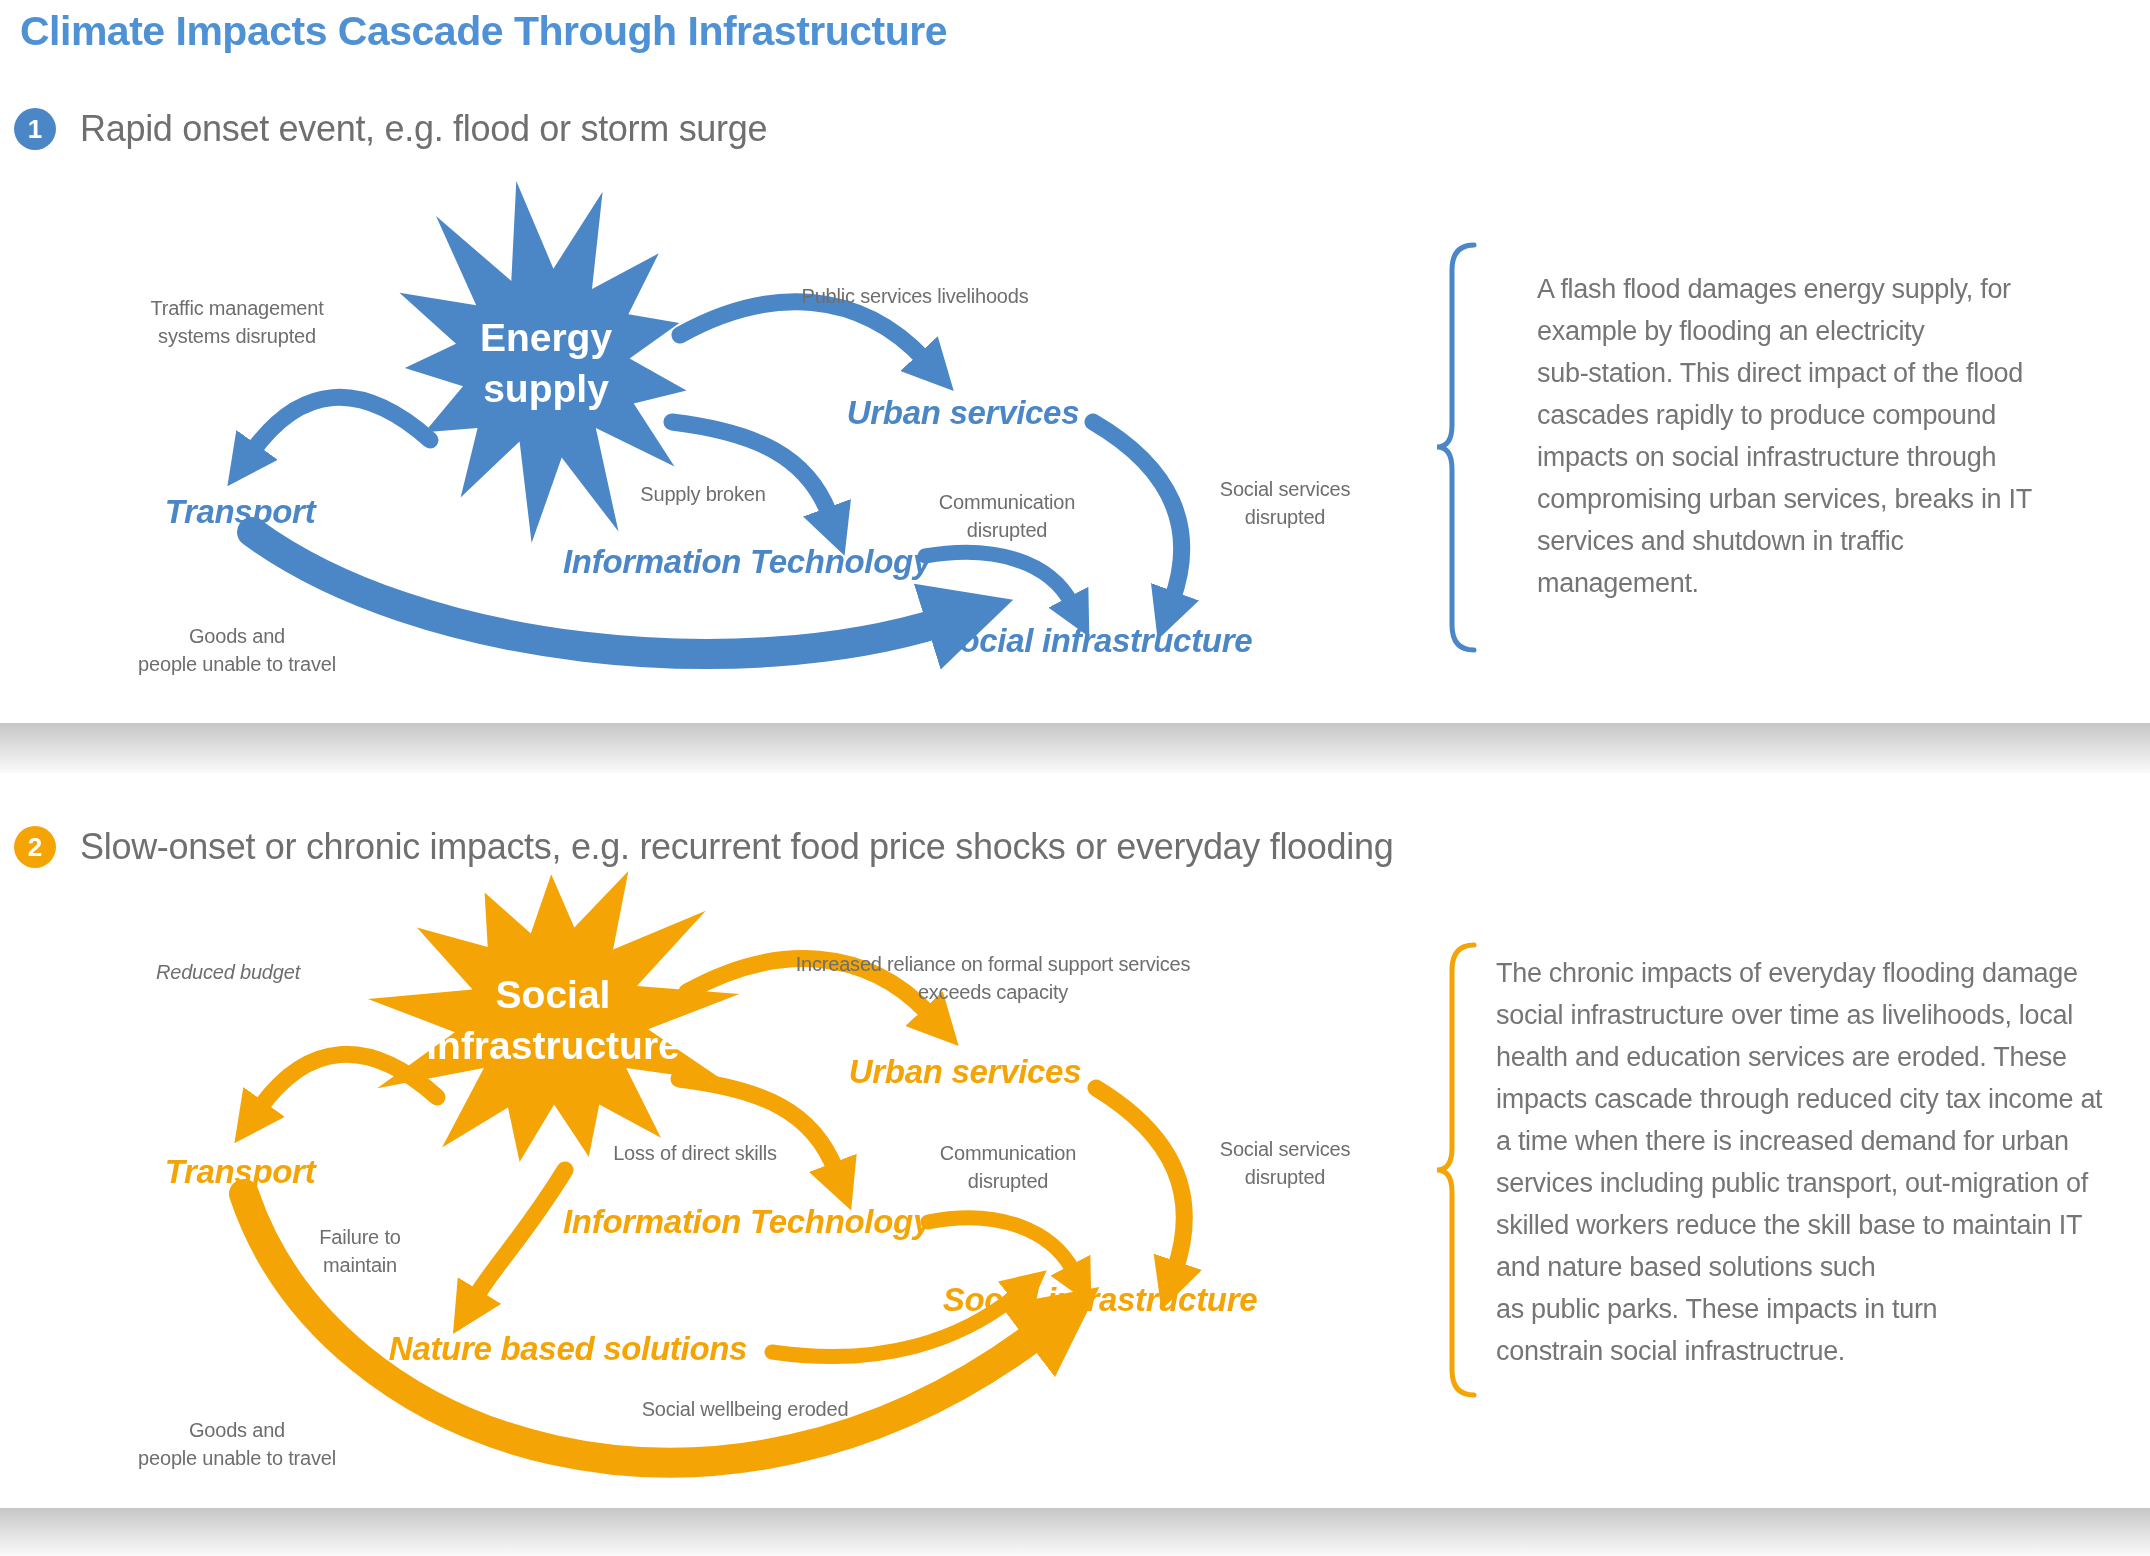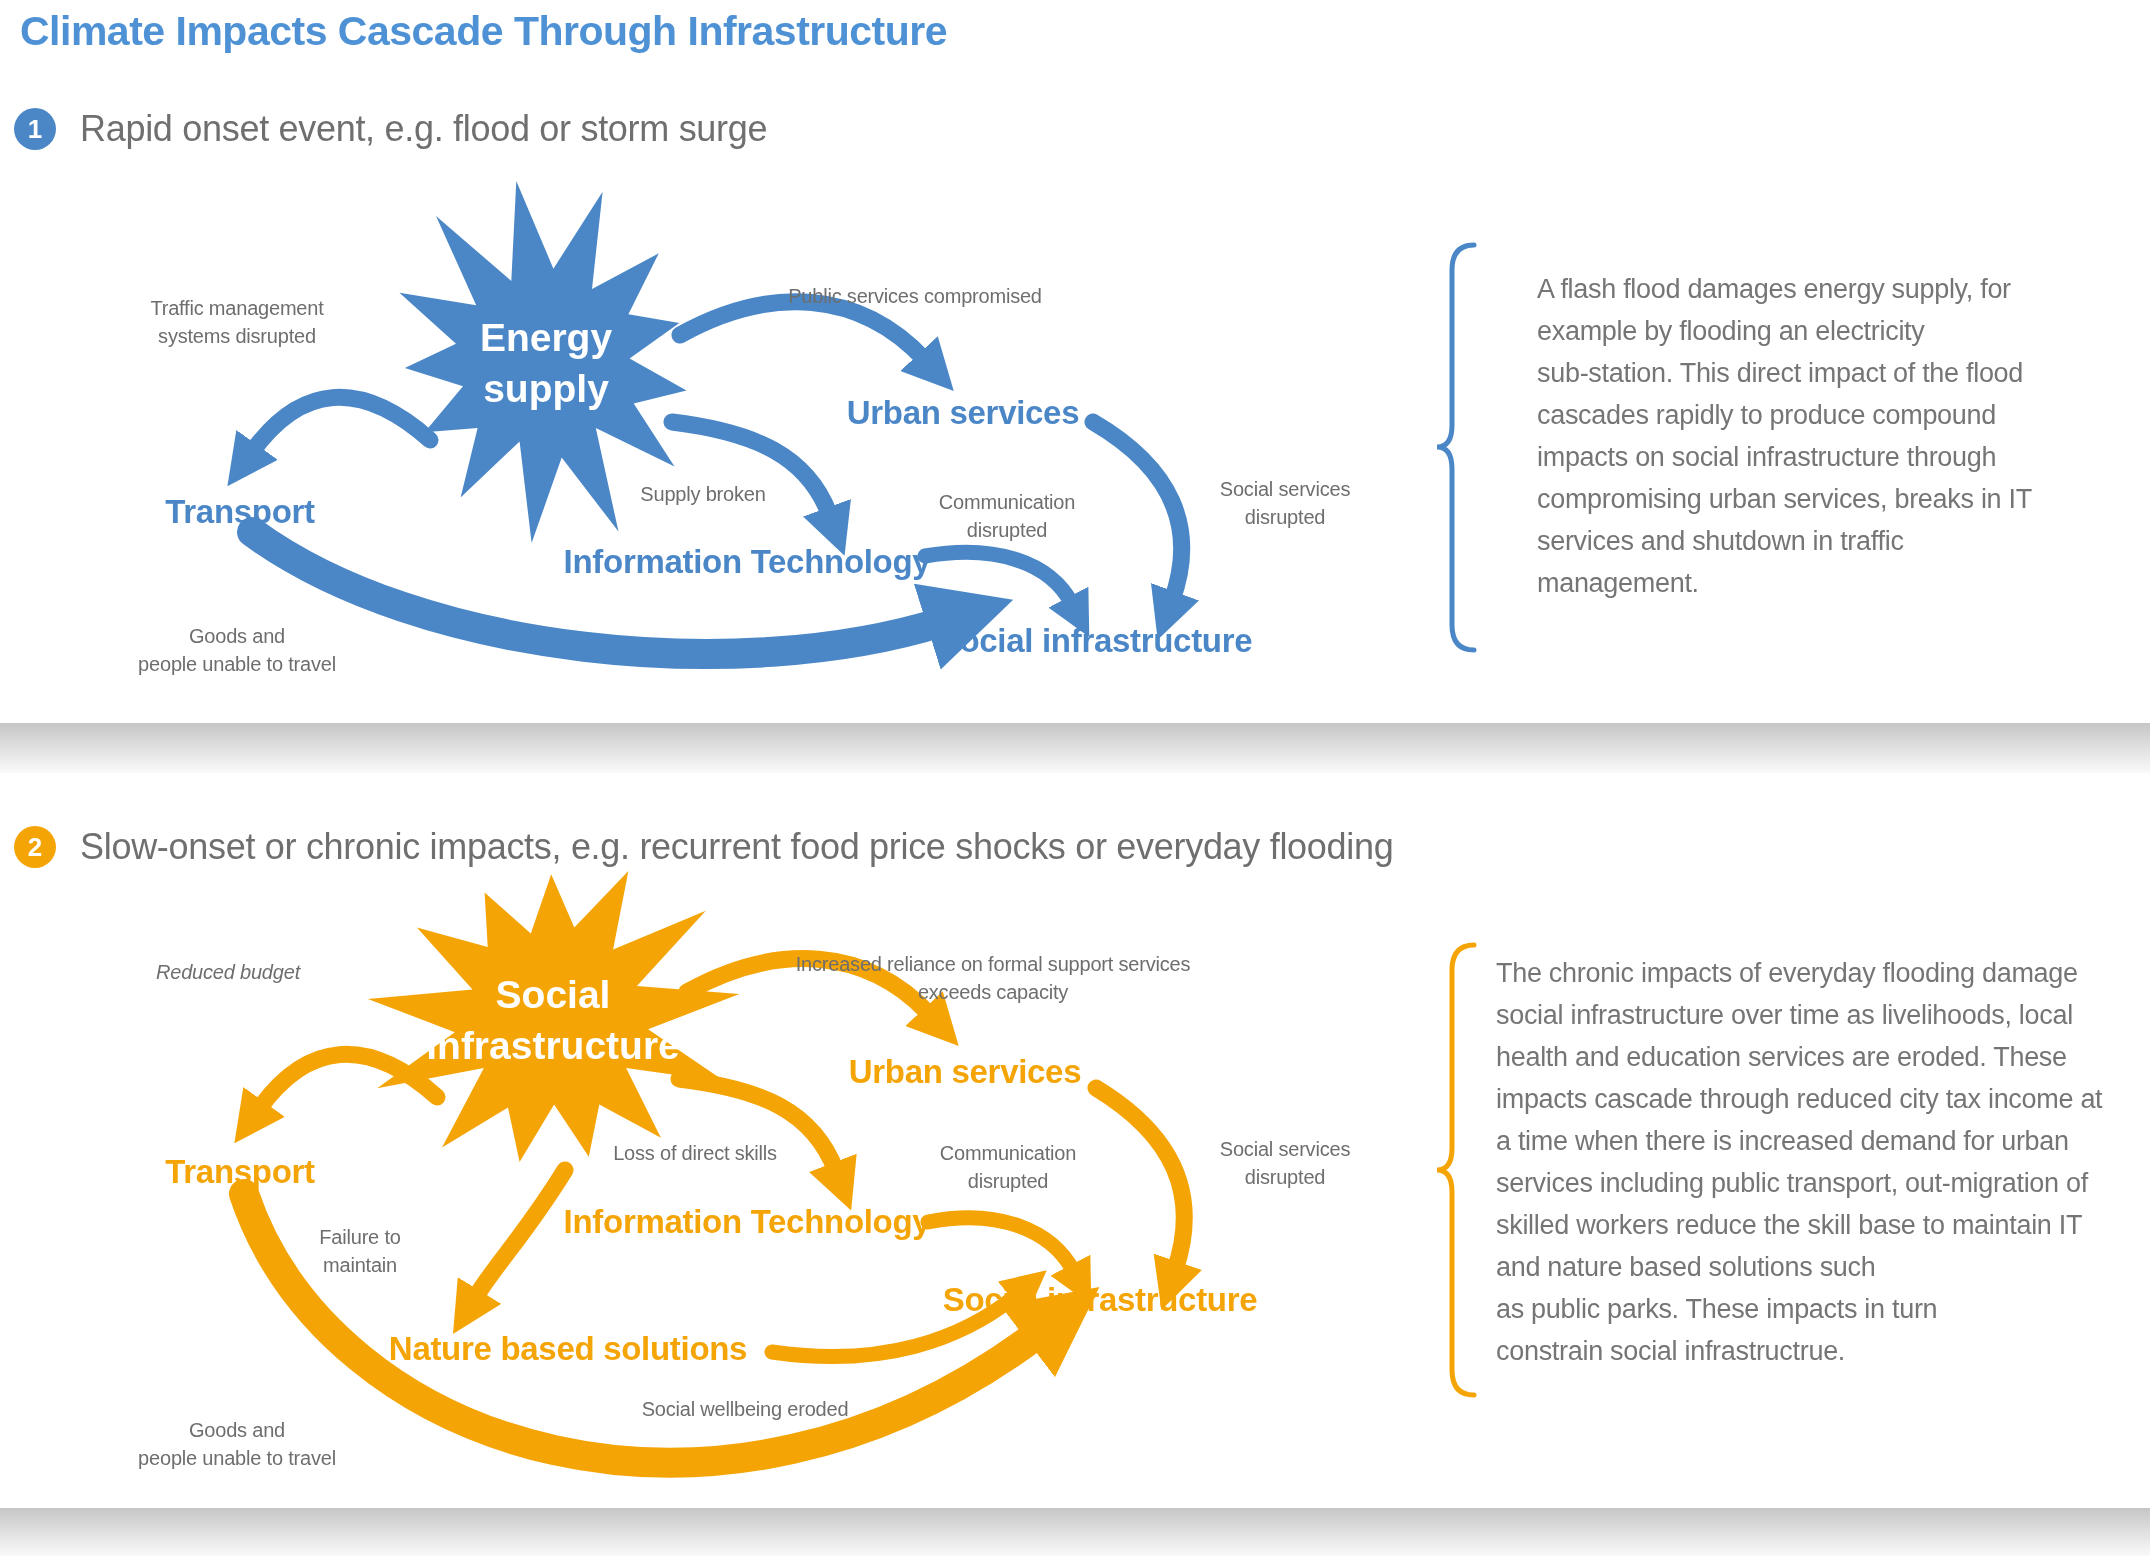--- a/index.html
+++ b/index.html
@@ -11,21 +11,21 @@
   .badge{width:42px;height:42px;border-radius:50%;color:#fff;font-size:26px;font-weight:bold;
          display:flex;align-items:center;justify-content:center;flex:0 0 auto;}
   .badge.blue{background:#4b87c7;}
   .badge.orange{background:#f5a405;}
   .section-head .head-text{font-size:36px;color:#6f6f6f;white-space:nowrap;letter-spacing:-0.3px;}
   .band{position:absolute;left:0;width:2150px;background:linear-gradient(#c6c6c6,#fafafa);}
   svg.canvas{position:absolute;left:0;top:0;}
   .lbl{position:absolute;transform:translate(-50%,-50%);white-space:pre-line;text-align:center;
        color:#6e6e6e;font-size:20px;line-height:1.42;letter-spacing:-0.2px;}
   .node{position:absolute;transform:translate(-50%,-50%);white-space:nowrap;font-size:33px;
-        font-weight:bold;letter-spacing:-0.3px;}
+        font-weight:bold;letter-spacing:-0.3px;font-style:italic;}
   .node.blue{color:#4b87c7;}
   .node.orange{color:#f5a405;}
   .star-label{position:absolute;transform:translate(-50%,-50%);white-space:pre-line;text-align:center;
         color:#fff;font-size:39px;font-weight:bold;line-height:1.3;}
   .note{position:absolute;color:#757575;font-size:27px;line-height:42px;white-space:pre-line;
         text-align:left;letter-spacing:-0.3px;}
 </style>
 </head>
 <body>
 
@@ -74,21 +74,21 @@
   <div class="section-head" style="left:14px;top:108px;">
     <div class="badge blue">1</div>
     <div class="head-text">Rapid onset event, e.g. flood or storm surge</div>
   </div>
 
   <div class="star-label" style="left:546px;top:364px;">Energy
 supply</div>
   <div class="lbl" style="left:237px;top:322px;">Traffic management
 systems disrupted</div>
   <div class="node blue" style="left:240px;top:512px;">Transport</div>
-  <div class="lbl" style="left:915px;top:296px;">Public services compromised</div>
+  <div class="lbl" style="left:915px;top:296px;">Public services livelihoods</div>
   <div class="node blue" style="left:963px;top:413px;">Urban services</div>
   <div class="lbl" style="left:703px;top:494px;">Supply broken</div>
   <div class="node blue" style="left:747px;top:562px;">Information Technology</div>
   <div class="lbl" style="left:1007px;top:516px;">Communication
 disrupted</div>
   <div class="lbl" style="left:1285px;top:503px;">Social services
 disrupted</div>
   <div class="node blue" style="left:1095px;top:641px;">Social infrastructure</div>
   <div class="lbl" style="left:237px;top:650px;">Goods and
 people unable to travel</div>

